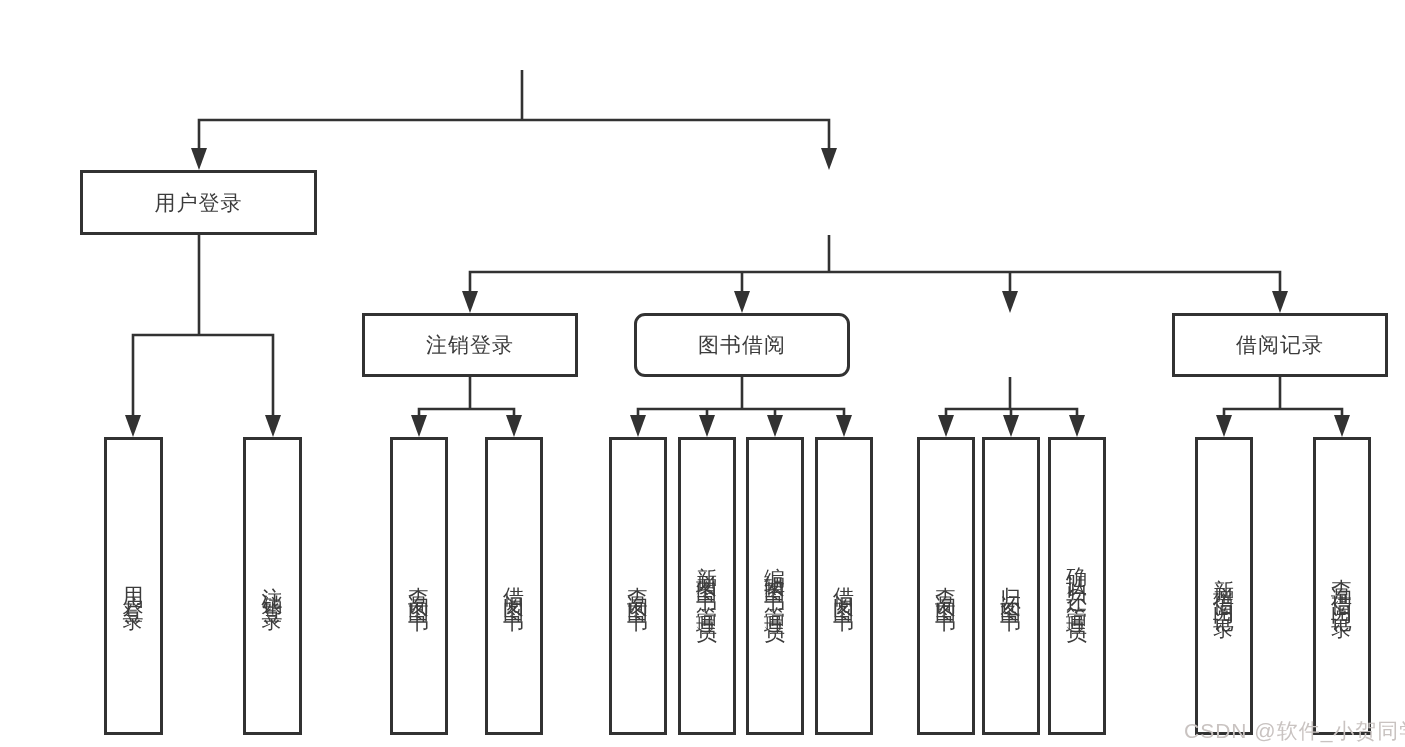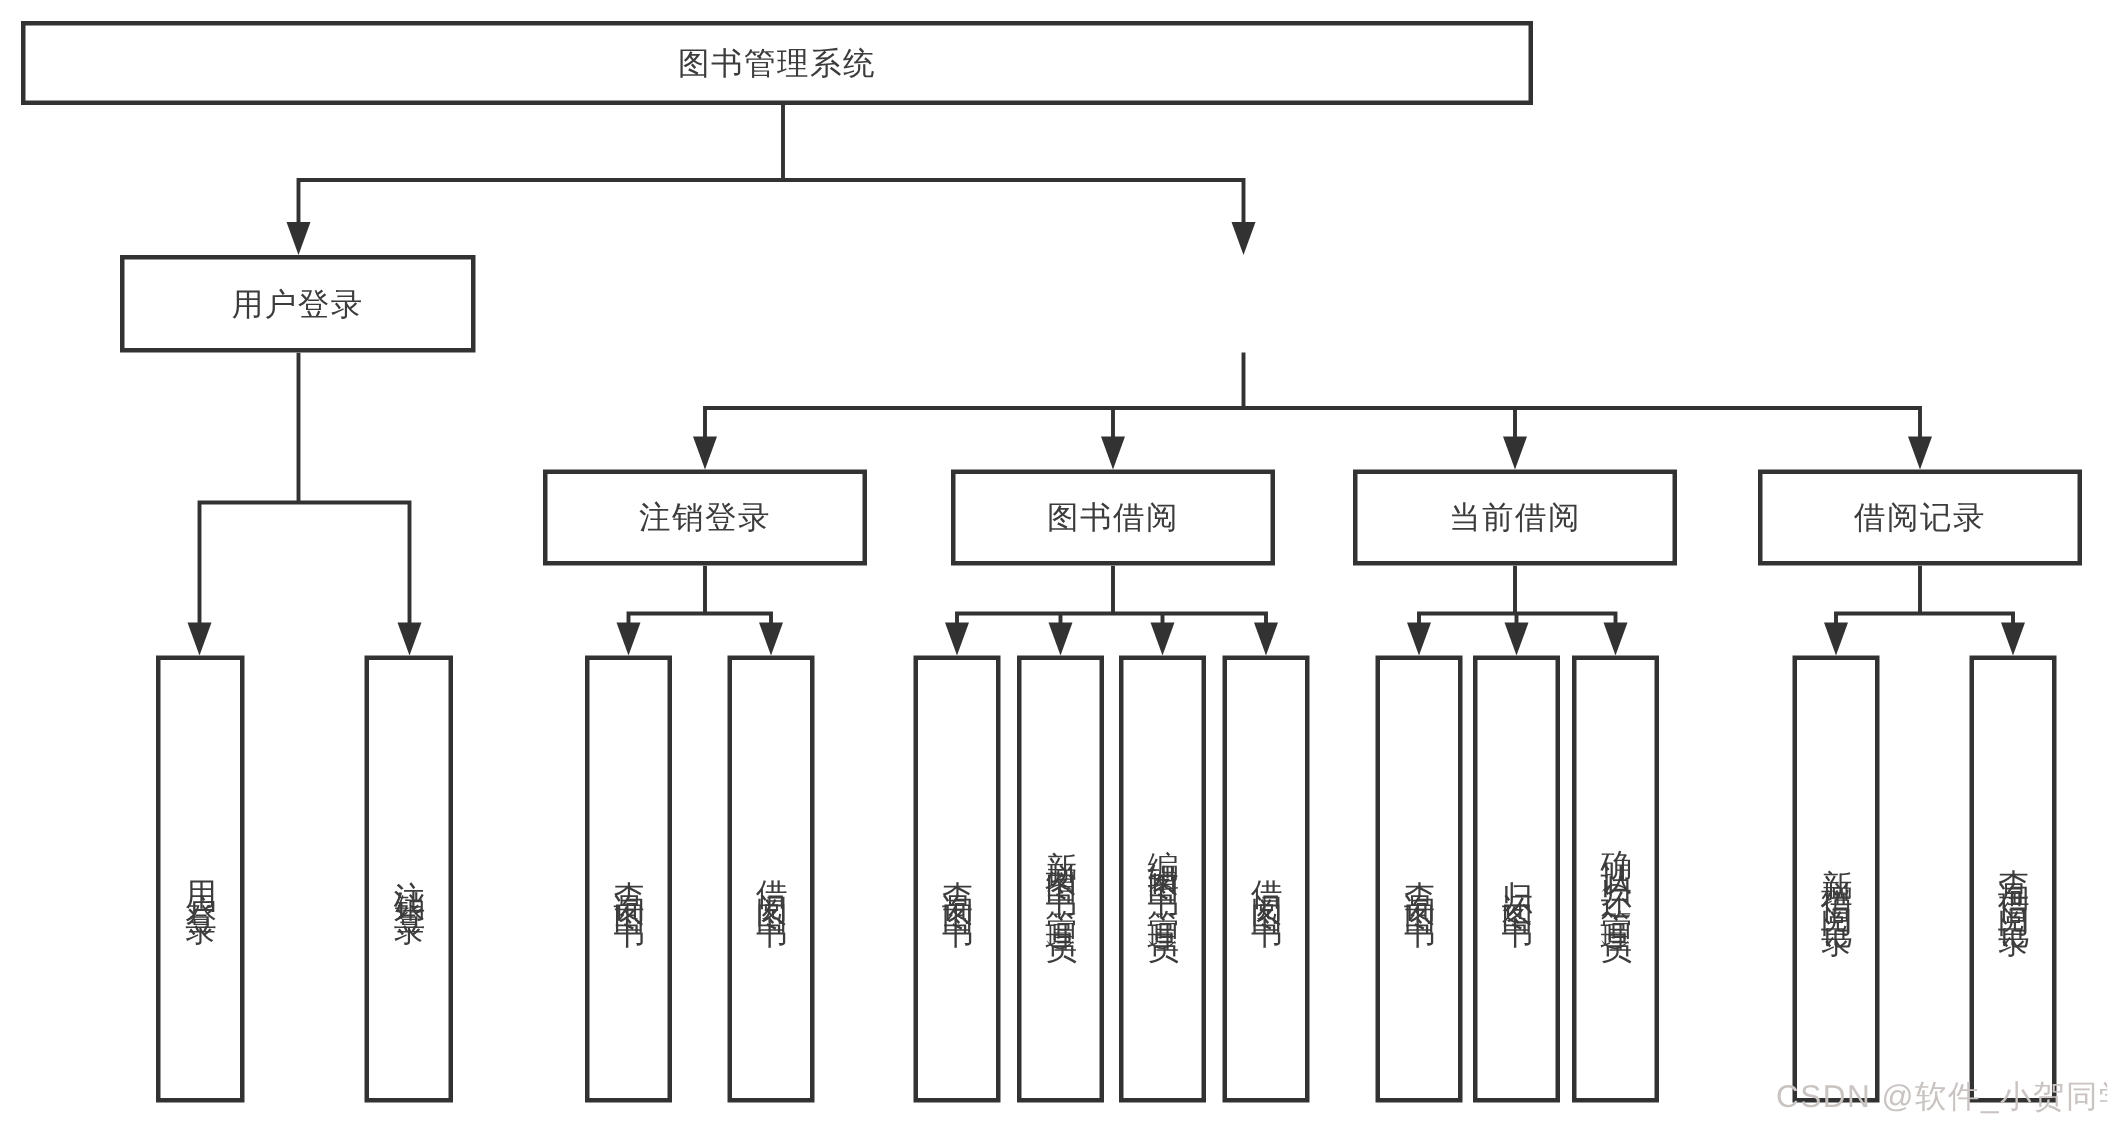--- a/index.html
+++ b/index.html
@@ -104,36 +104,30 @@
       <polygon points="767,415 783,415 775,437"></polygon>
       <polygon points="836,415 852,415 844,437"></polygon>
       <polygon points="938,415 954,415 946,437"></polygon>
       <polygon points="1003,415 1019,415 1011,437"></polygon>
       <polygon points="1069,415 1085,415 1077,437"></polygon>
       <polygon points="1216,415 1232,415 1224,437"></polygon>
       <polygon points="1334,415 1350,415 1342,437"></polygon>
     </g>
   </svg>
 
-  <div class="hnode" style="left:14px; top:14px; width:1008px; height:56px;">
-    <span>图书管理系统</span>
-  </div>
 
   <div class="hnode" style="left:80px; top:170px; width:237px; height:65px;">
     <span>用户登录</span>
   </div>
 
   <div class="hnode" style="left:362px; top:313px; width:216px; height:64px;">
     <span>注销登录</span>
   </div>
-  <div class="hnode" style="left:634px; top:313px; width:216px; height:64px;">
+  <div class="hnode" style="left:634px; top:313px; width:216px; height:64px;border-radius:11px;">
     <span>图书借阅</span>
-  </div>
-  <div class="hnode" style="left:902px; top:313px; width:216px; height:64px;">
-    <span>当前借阅</span>
   </div>
   <div class="hnode" style="left:1172px; top:313px; width:216px; height:64px;">
     <span>借阅记录</span>
   </div>
 
   <div class="vnode" style="left:104px; top:437px; width:59px; height:298px;">
     <span class="vtext">用户登录</span>
   </div>
   <div class="vnode" style="left:243px; top:437px; width:59px; height:298px;">
     <span class="vtext">注销登录</span>

